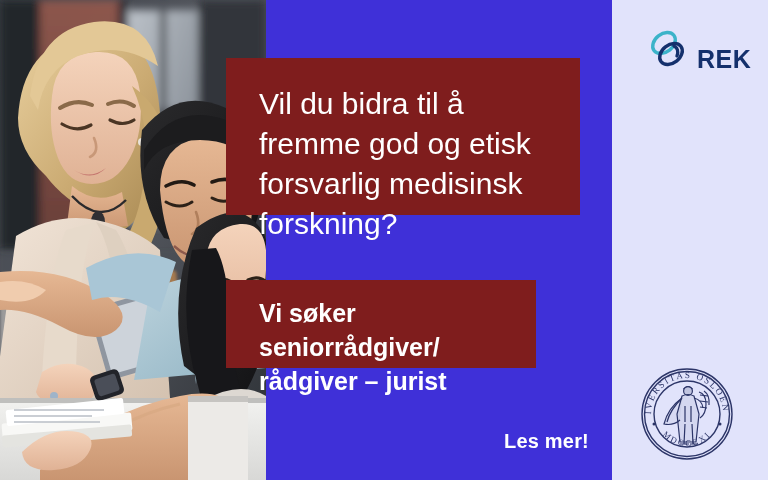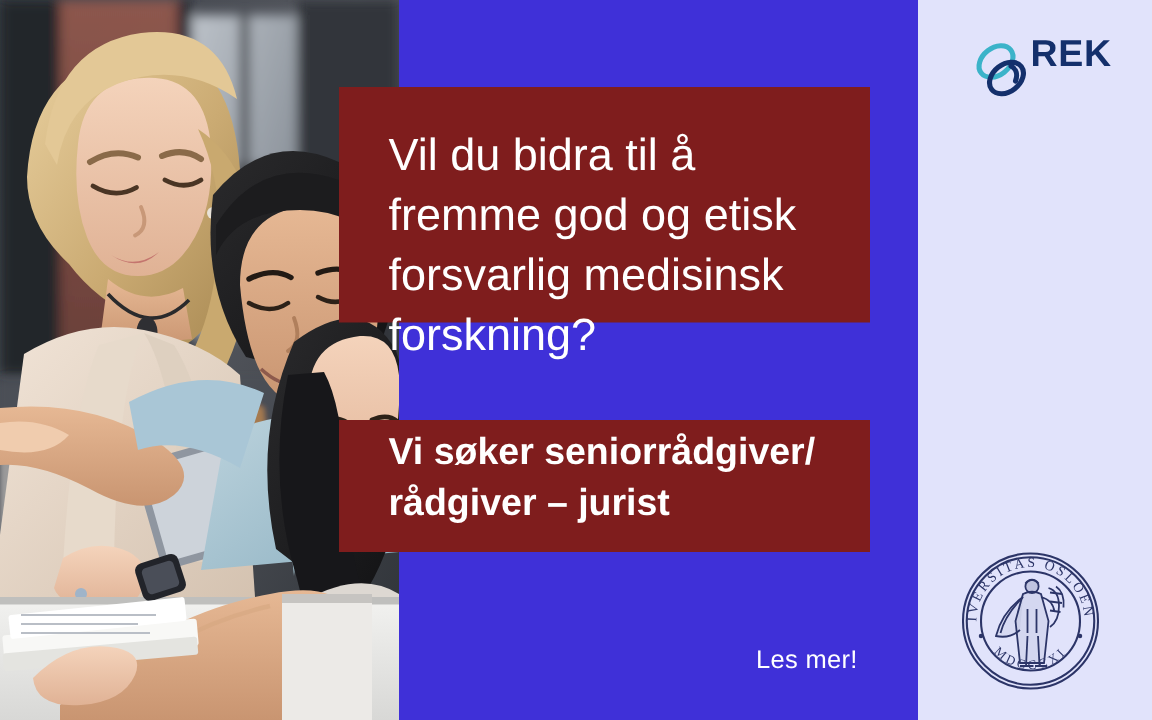--- a/index.html
+++ b/index.html
@@ -52,22 +52,22 @@
   }
 
   
   .rek-logo {
     position: absolute;
     left: 648px;
     top: 24px;
     width: 96px;
     height: 48px;
     display: flex;
-    align-items: flex-start;
-    gap: 0;
+    align-items: flex-end;
+    gap: 10px;
   }
   .rek-mark { width: 40px; height: 46px; flex: none; }
   .rek-word {
     font-family: "Liberation Sans", sans-serif;
     font-weight: bold;
     font-size: 25px;
     letter-spacing: 0.5px;
     color: #14306C;
     line-height: 1;
     margin-left: -1px;
@@ -92,23 +92,23 @@
   .textbox-headline {
     left: 226px;
     top: 58px;
     width: 354px;
     height: 157px;
     padding: 26px 26px 0 33px;
   }
   .textbox-role {
     left: 226px;
     top: 280px;
-    width: 354px;
+    width: 310px;
     height: 88px;
-    padding: 4px 22px 0 33px;
+    padding: 16px 22px 0 33px;
   }
 
   .headline-text {
     font-family: "Liberation Sans", sans-serif;
     font-size: 30px;
     font-weight: normal;
     line-height: 1.33;
     color: #ffffff;
     margin: 0;
     white-space: pre-line;
@@ -122,22 +122,22 @@
     margin: 0;
     white-space: pre-line;
   }
 
   
   .cta {
     position: absolute;
     left: 504px;
     top: 430px;
     font-family: "Liberation Sans", sans-serif;
-    font-size: 17px;
-    font-weight: normal;
+    font-size: 20px;
+    font-weight: bold;
     color: #ffffff;
     letter-spacing: 0.2px;
     cursor: pointer;
   }
 </style>
 </head>
 <body>
 
 <div class="banner">
 

